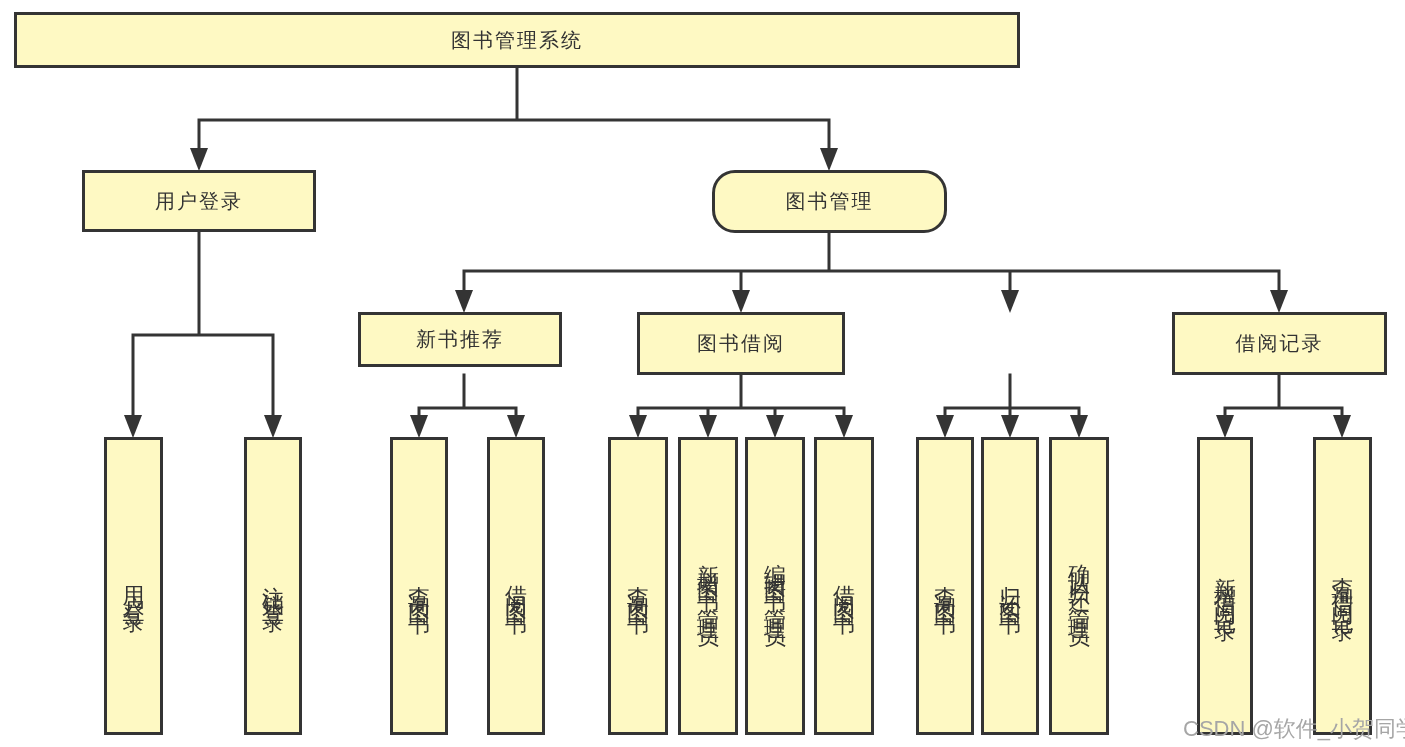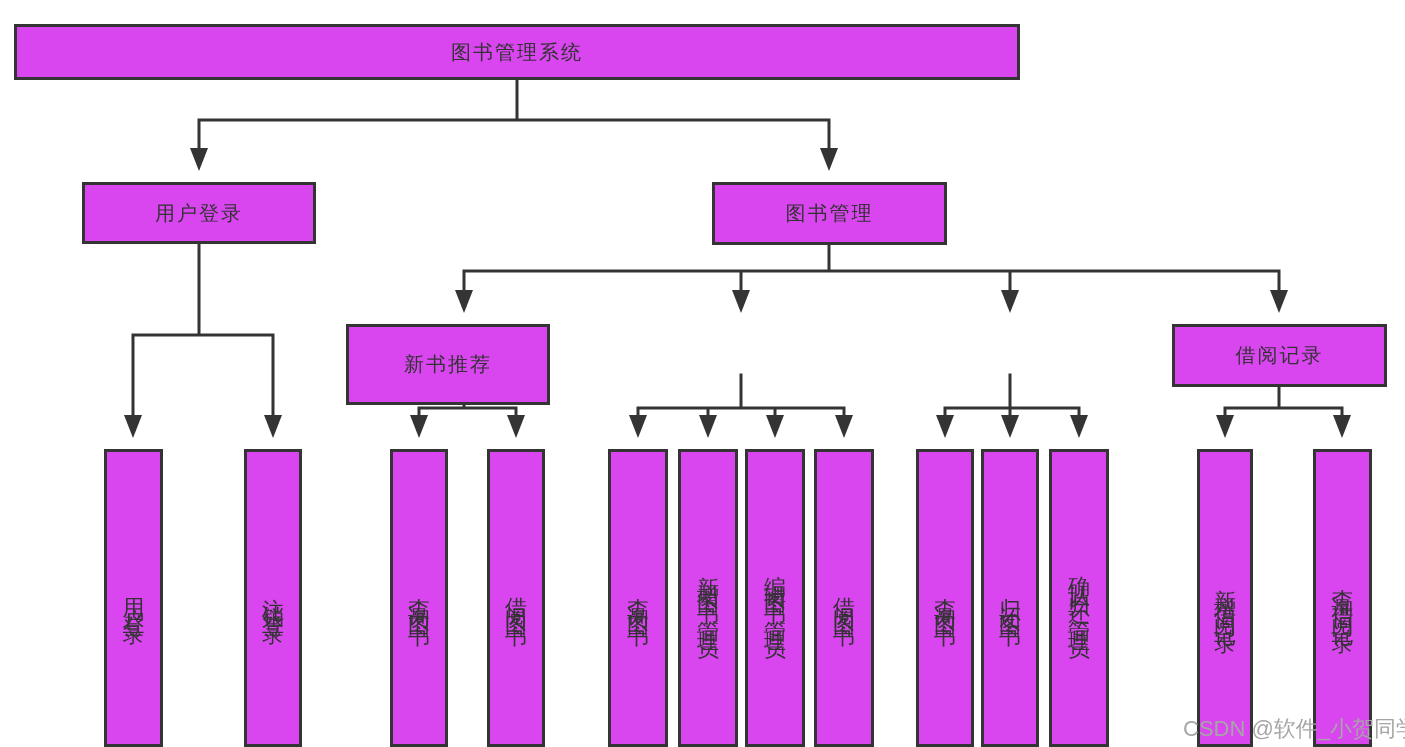--- a/index.html
+++ b/index.html
@@ -9,45 +9,44 @@
     background:#ffffff;
     overflow:hidden;
     font-family:"Liberation Sans","DejaVu Sans",sans-serif;
     color:#333333;
   }
   #connectors{position:absolute;left:0;top:0;width:1405px;height:747px;z-index:1;}
   .node{
     position:absolute;
     box-sizing:border-box;
     border:3px solid #343434;
-    background:#d946ef;
+    background:#fef9c3;
     display:flex;align-items:center;justify-content:center;
     z-index:2;
-    margin-top:12px;
   }
   .hlabel{
     font-size:20px;
     letter-spacing:2px;
     color:#333333;
     white-space:nowrap;
   }
   .vbox{top:437px;height:298px;}
   .vlabel{
     writing-mode:vertical-rl;
     text-orientation:mixed;
     font-size:22px;
     letter-spacing:9px;
     color:#333333;
     line-height:1;
   }
   
   #b-root {left:14px;  top:12px;  width:1006px; height:56px;}
   #b-user {left:82px;  top:170px; width:234px;  height:62px;}
-  #b-mgmt {left:712px; top:170px; width:235px;  height:63px;}
-  #b-l3-0 {left:346px; top:312px; width:204px;  height:81px;}
+  #b-mgmt {left:712px; top:170px; width:235px;  height:63px;border-radius:23px;}
+  #b-l3-0 {left:358px; top:312px; width:204px;  height:55px;}
   #b-l3-1 {left:637px; top:312px; width:208px;  height:63px;}
   #b-l3-2 {left:902px; top:312px; width:216px;  height:63px;}
   #b-l3-3 {left:1172px;top:312px; width:215px;  height:63px;}
   
   #b-g1-0{left:104px; width:59px;}
   #b-g1-1{left:244px; width:58px;}
   #b-g2-0{left:390px; width:58px;}
   #b-g2-1{left:487px; width:58px;}
   #b-g3-0{left:608px; width:60px;}
   #b-g3-1{left:678px; width:60px;}
@@ -108,20 +107,23 @@
   <div class="node" id="b-user">
     <span class="hlabel">用户登录</span>
   </div>
   <div class="node" id="b-mgmt">
     <span class="hlabel">图书管理</span>
   </div>
 
   <div class="node" id="b-l3-0">
     <span class="hlabel">新书推荐</span>
   </div>
+  <div class="node" id="b-l3-1">
+    <span class="hlabel">图书借阅</span>
+  </div>
   <div class="node" id="b-l3-3">
     <span class="hlabel">借阅记录</span>
   </div>
 
   <div class="node vbox" id="b-g1-0">
     <span class="vlabel">用户登录</span>
   </div>
   <div class="node vbox" id="b-g1-1">
     <span class="vlabel">注销登录</span>
   </div>

